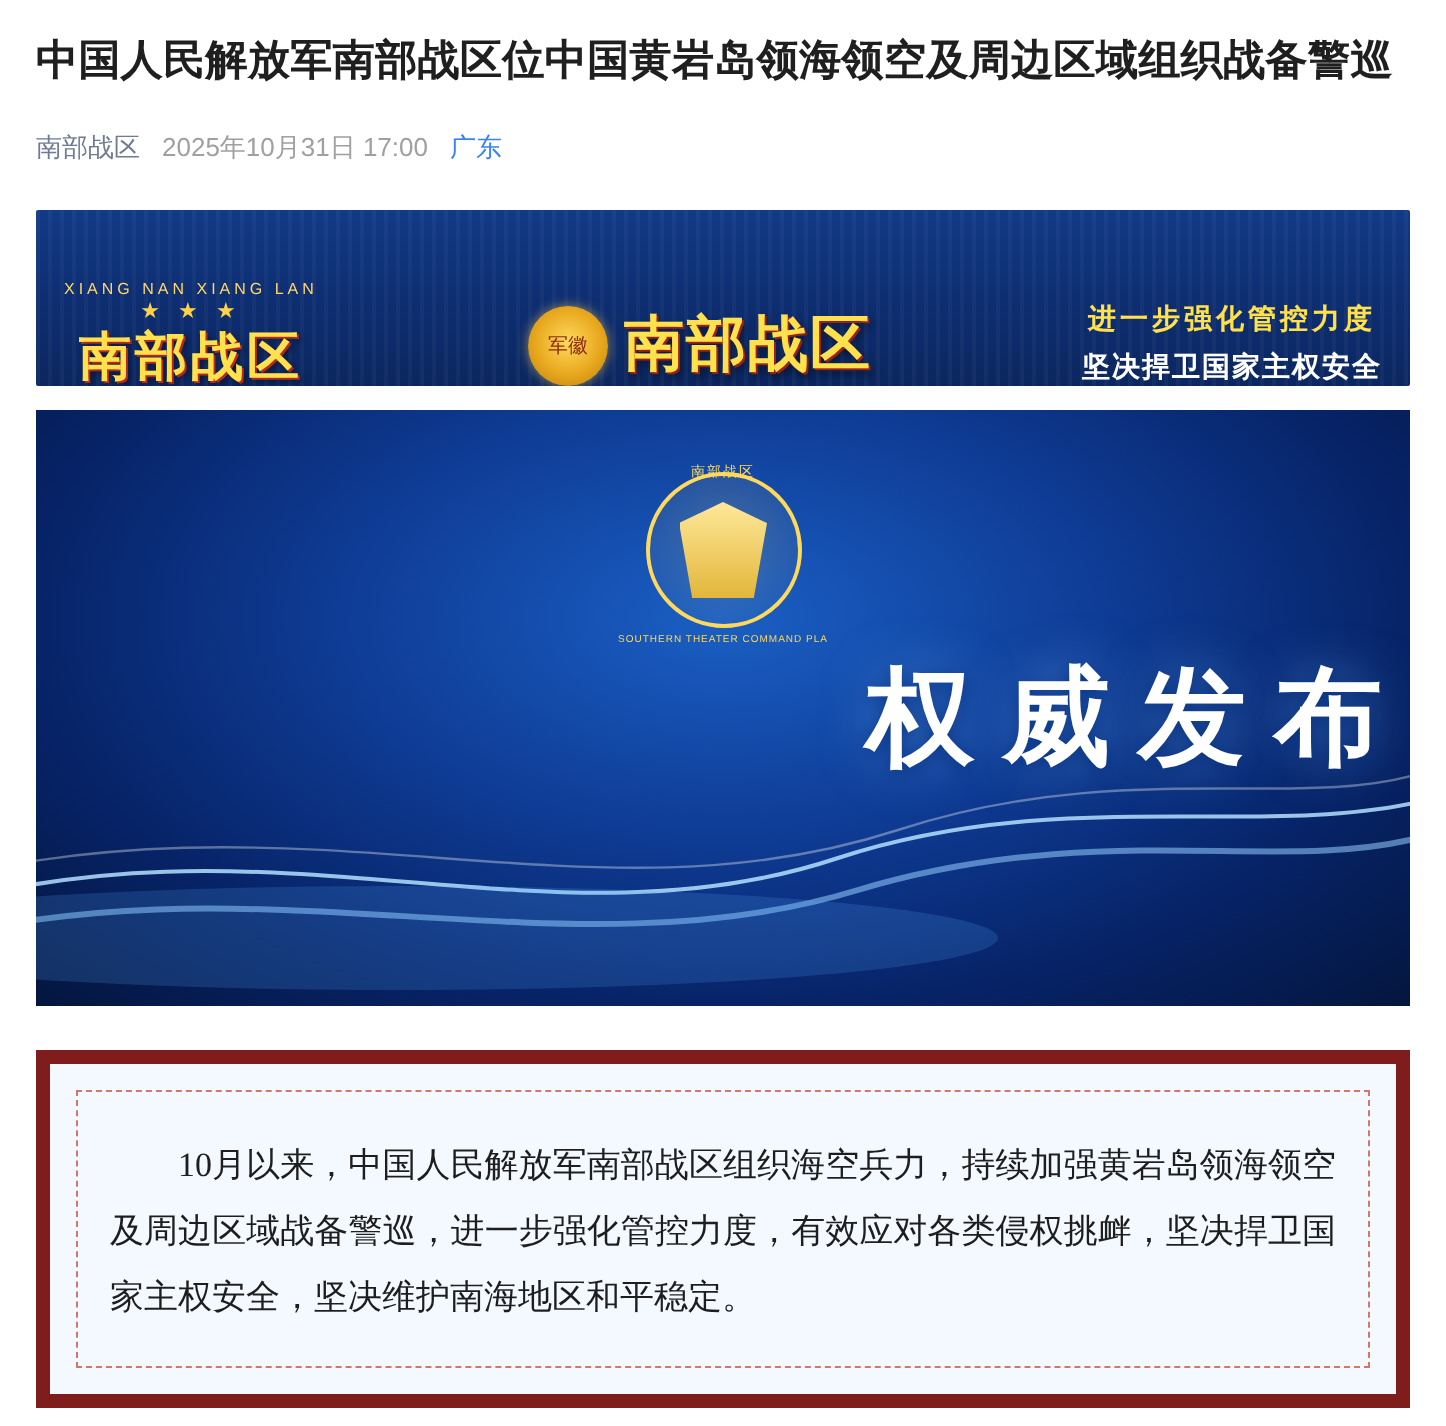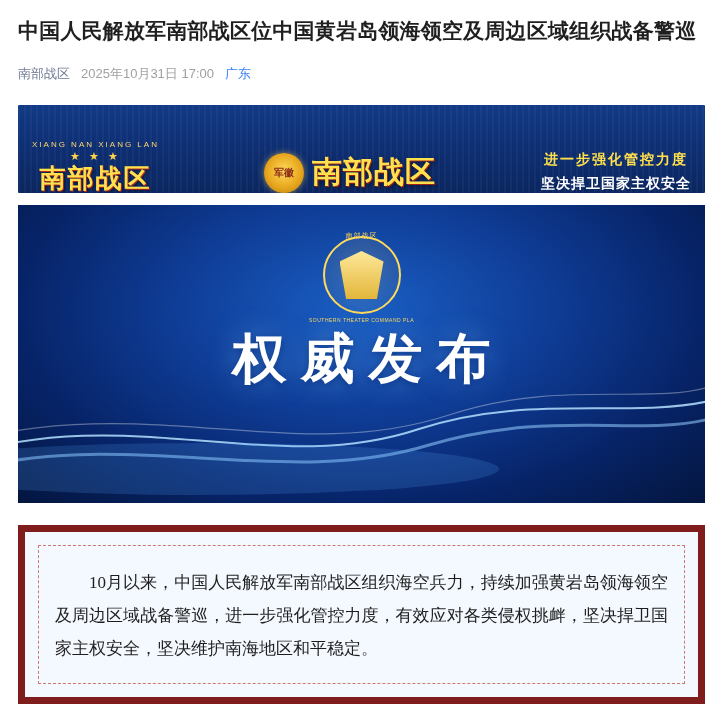--- a/index.html
+++ b/index.html
@@ -102,21 +102,21 @@
   .banner-emblem {
     width: 40px;
     height: 40px;
     border-radius: 50%;
     background: radial-gradient(circle at 50% 45%, #ffd95c 0%, #e8a81e 55%, #b87b10 100%);
     display: flex;
     align-items: center;
     justify-content: center;
     color: #8a2b16;
     font-size: 10px;
-    font-weight: bold;
+    font-weight: normal;
     box-shadow: 0 0 6px rgba(255,215,90,0.55);
   }
   .banner-title {
     font-size: 30px;
     font-weight: bold;
     color: #ffe14d;
     letter-spacing: 1px;
     text-shadow: 1px 1px 0 #9c2015, 2px 3px 4px rgba(0,0,0,0.5);
   }
   .banner-right {
@@ -197,21 +197,21 @@
     font-size: 5px;
     color: #ffd95c;
     letter-spacing: 0.5px;
     white-space: nowrap;
   }
   .hero-text {
     position: absolute;
     top: 118px;
     left: 0;
     right: 0;
-    text-align: center;
+    text-align: right;
     font-size: 54px;
     font-weight: bold;
     letter-spacing: 14px;
     text-indent: 14px;
     color: #ffffff;
     text-shadow: 0 2px 10px rgba(0,40,120,0.85), 0 0 24px rgba(120,190,255,0.55);
   }
 
   
   .body-box {

